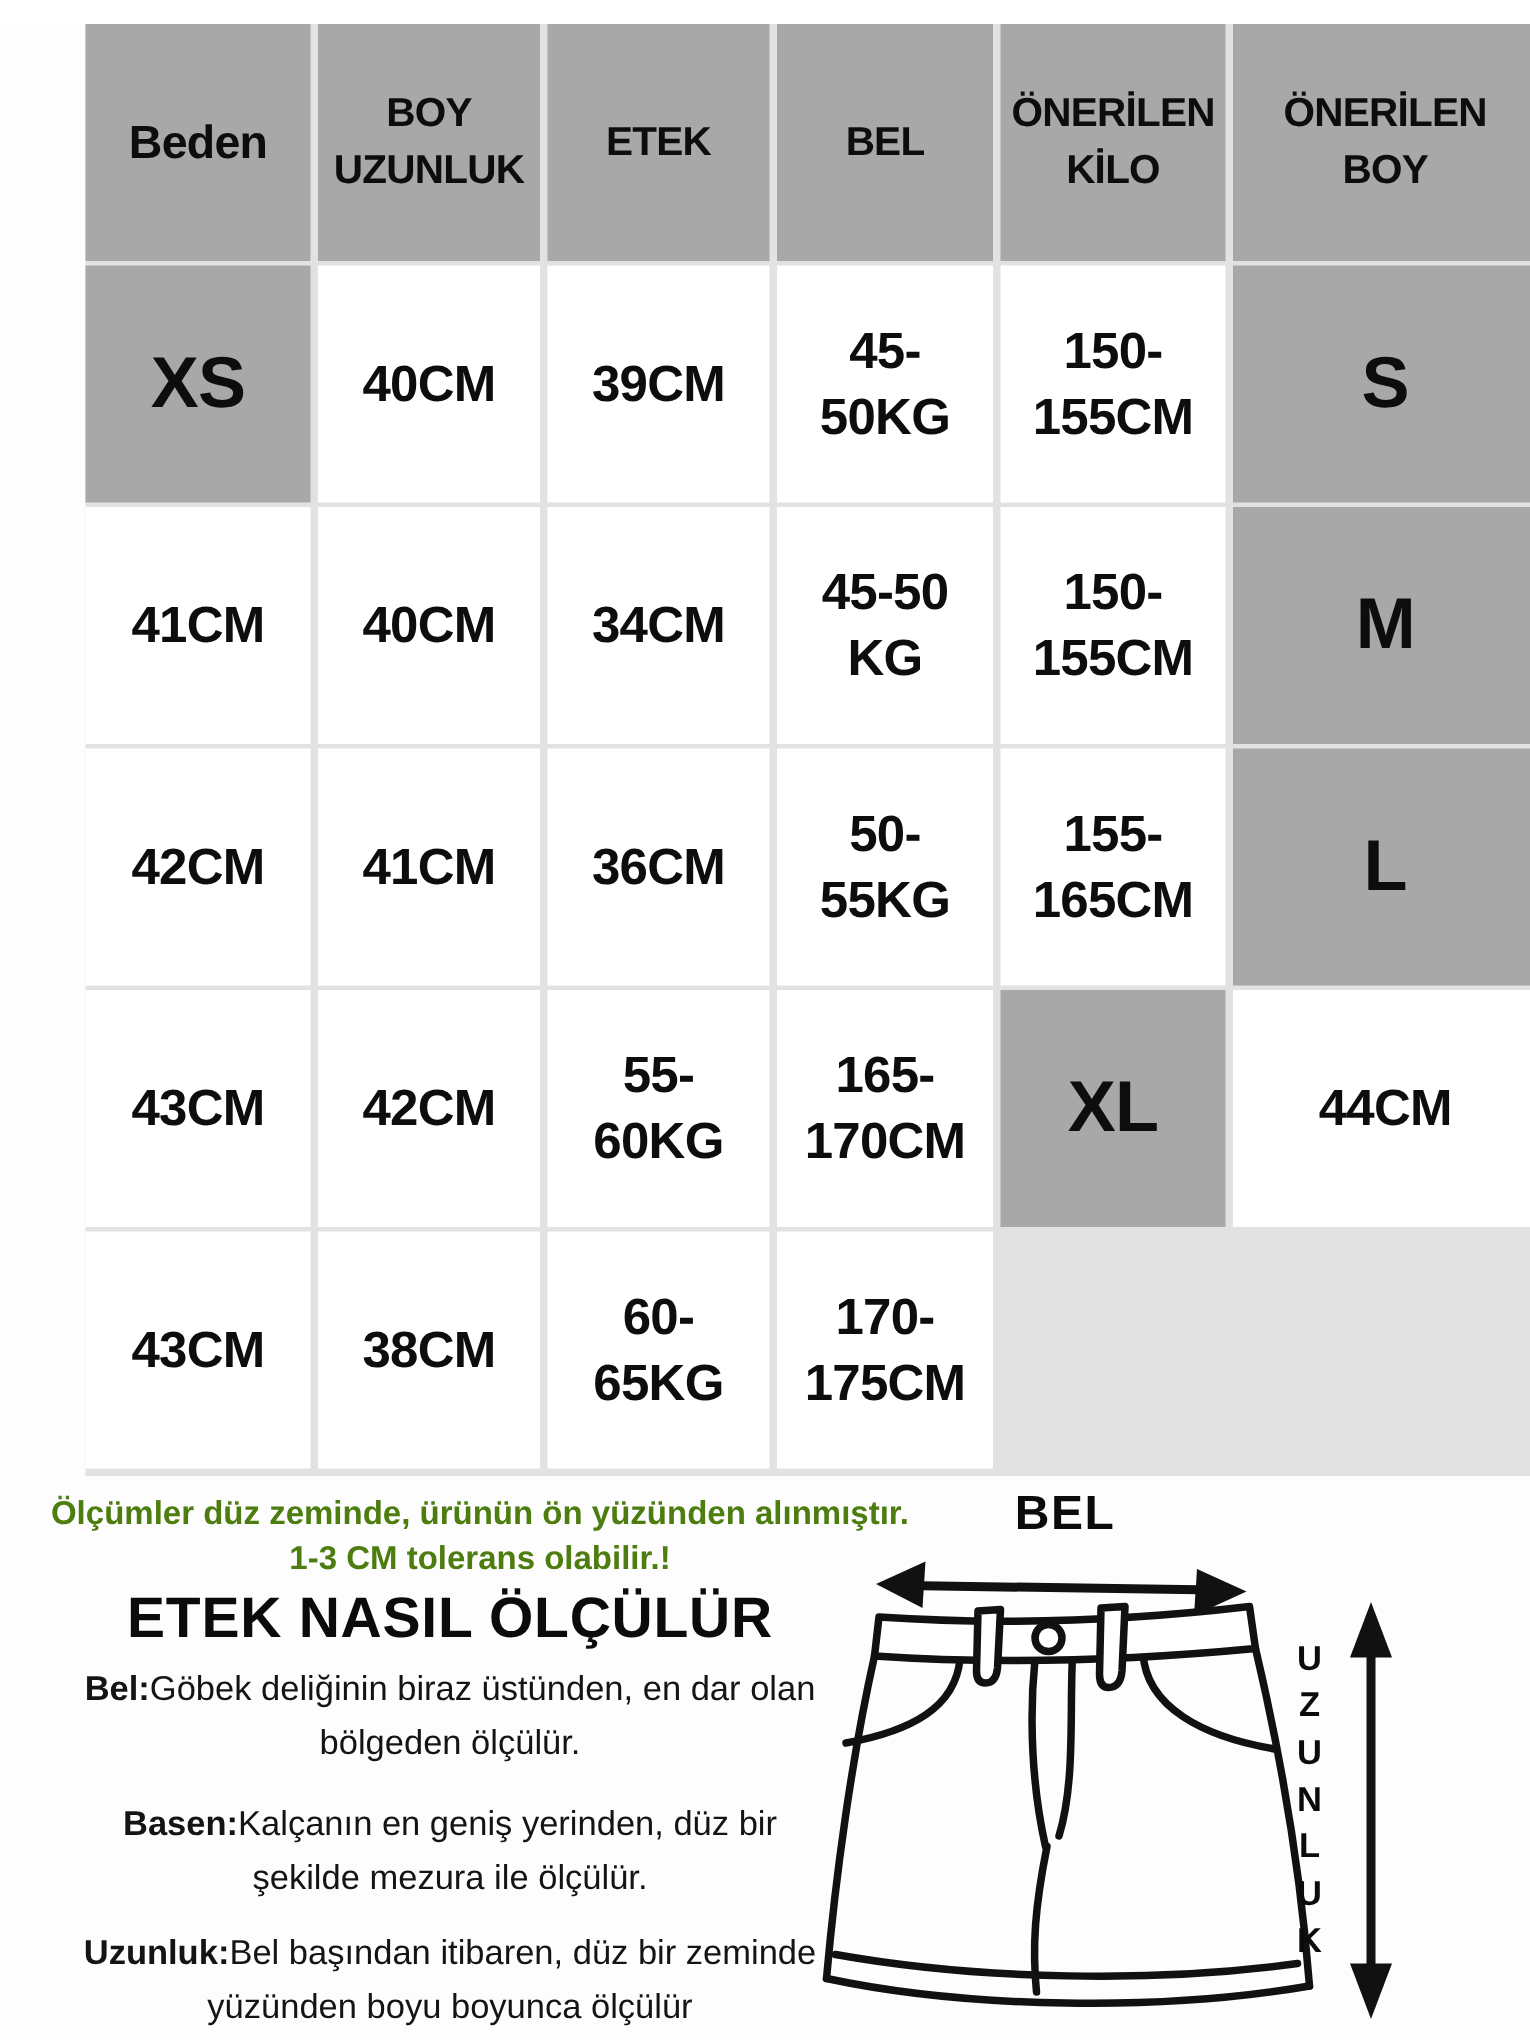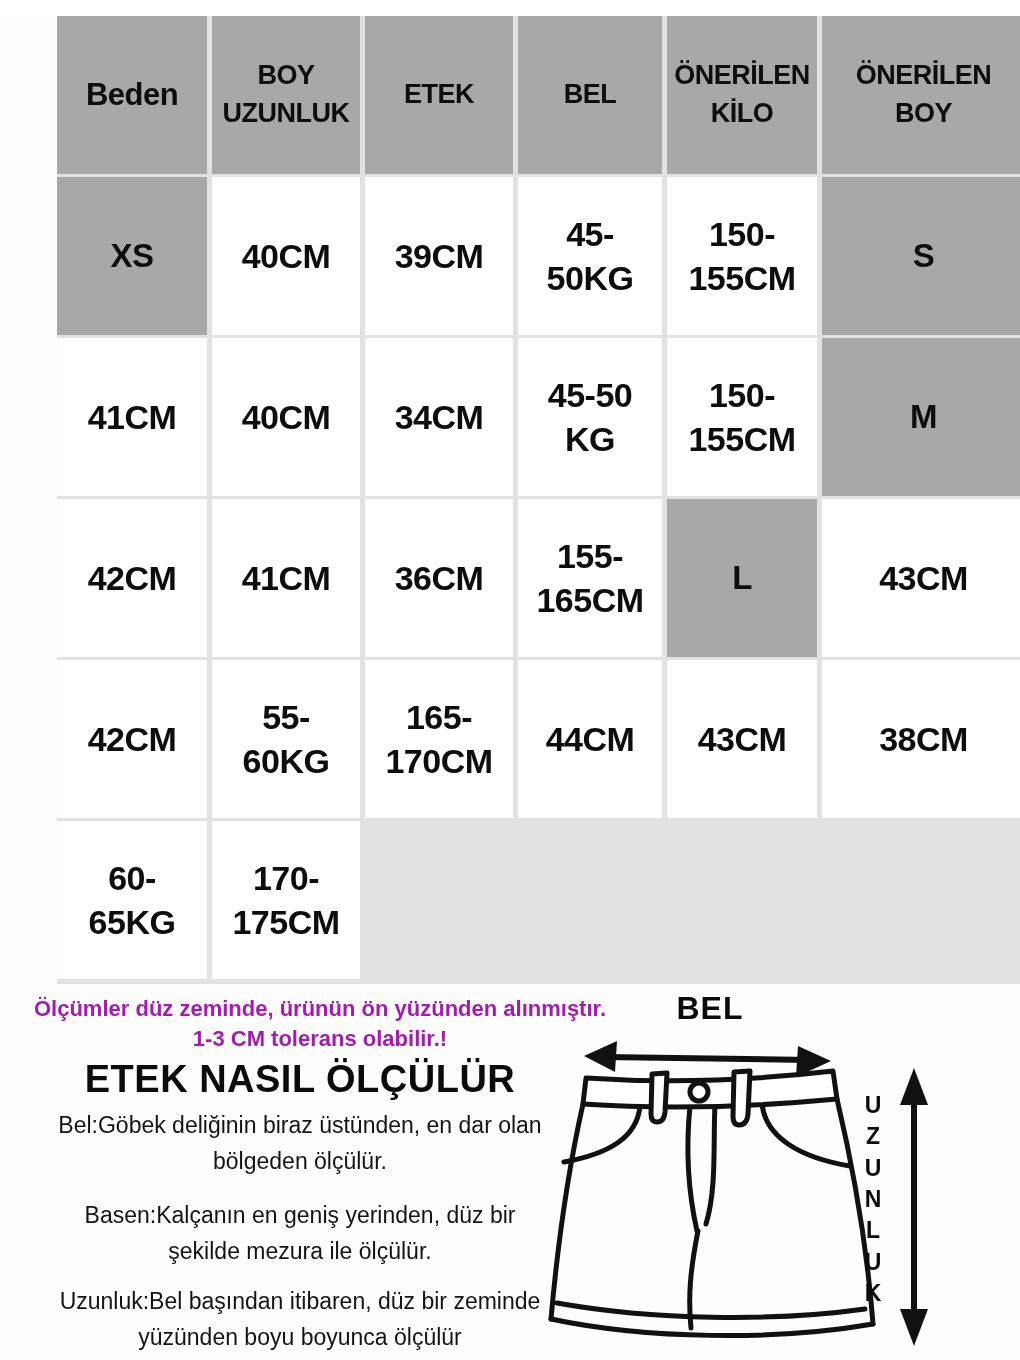--- a/index.html
+++ b/index.html
@@ -18,36 +18,36 @@
   }
   .cell{
     display:flex;align-items:center;justify-content:center;
     background:#ffffff;text-align:center;
     font-weight:bold;font-size:34px;letter-spacing:-0.5px;
     white-space:pre-line;line-height:1.3;color:#0d0d0d;
   }
   .cell.gray{background:#a8a8a8;}
   .cell.head{font-size:27px;line-height:1.4;padding:0 8px;}
   .cell.head.first{font-size:31px;}
-  .cell.size{font-size:33px;}
+  .cell.size{font-size:48px;}
   .red-note{
     position:absolute;left:0;top:978px;width:640px;text-align:center;
-    color:#a21caf;font-weight:bold;font-size:22px;line-height:1.35;
+    color:#4d7c0f;font-weight:bold;font-size:22px;line-height:1.35;
     white-space:pre-line;
   }
   .how-title{
     position:absolute;left:-20px;top:1042px;width:640px;text-align:center;
     font-weight:bold;font-size:38px;letter-spacing:0.5px;color:#0b0b0b;
     white-space:nowrap;
   }
   .measure-item{
     position:absolute;width:620px;left:-10px;text-align:center;
     font-size:23px;line-height:1.55;color:#141414;
   }
-  .measure-item .lbl{font-weight:normal;}
+  .measure-item .lbl{font-weight:bold;}
   .measure-item .txt{white-space:pre-line;}
   .mi-0{top:1092px;} .mi-1{top:1182px;} .mi-2{top:1268px;}
   
   .waist-label{
     position:absolute;left:560px;top:974px;width:300px;text-align:center;
     font-weight:bold;font-size:32px;letter-spacing:1px;color:#0b0b0b;
   }
   .skirt-svg{position:absolute;left:540px;top:1010px;width:480px;height:350px;}
   .length-label{
     position:absolute;left:856px;top:1076px;width:34px;height:215px;
@@ -86,31 +86,34 @@
     <div class="cell">34CM</div>
     <div class="cell">45-50
 KG</div>
     <div class="cell">150-
 155CM</div>
 
     <div class="cell gray size">M</div>
     <div class="cell">42CM</div>
     <div class="cell">41CM</div>
     <div class="cell">36CM</div>
+    <div class="cell">50-
+55KG</div>
     <div class="cell">155-
 165CM</div>
 
     <div class="cell gray size">L</div>
     <div class="cell">43CM</div>
     <div class="cell">42CM</div>
     <div class="cell">55-
 60KG</div>
     <div class="cell">165-
 170CM</div>
 
+    <div class="cell gray size">XL</div>
     <div class="cell">44CM</div>
     <div class="cell">43CM</div>
     <div class="cell">38CM</div>
     <div class="cell">60-
 65KG</div>
     <div class="cell">170-
 175CM</div>
   </div>
 
   <div class="red-note">Ölçümler düz zeminde, ürünün ön yüzünden alınmıştır.

